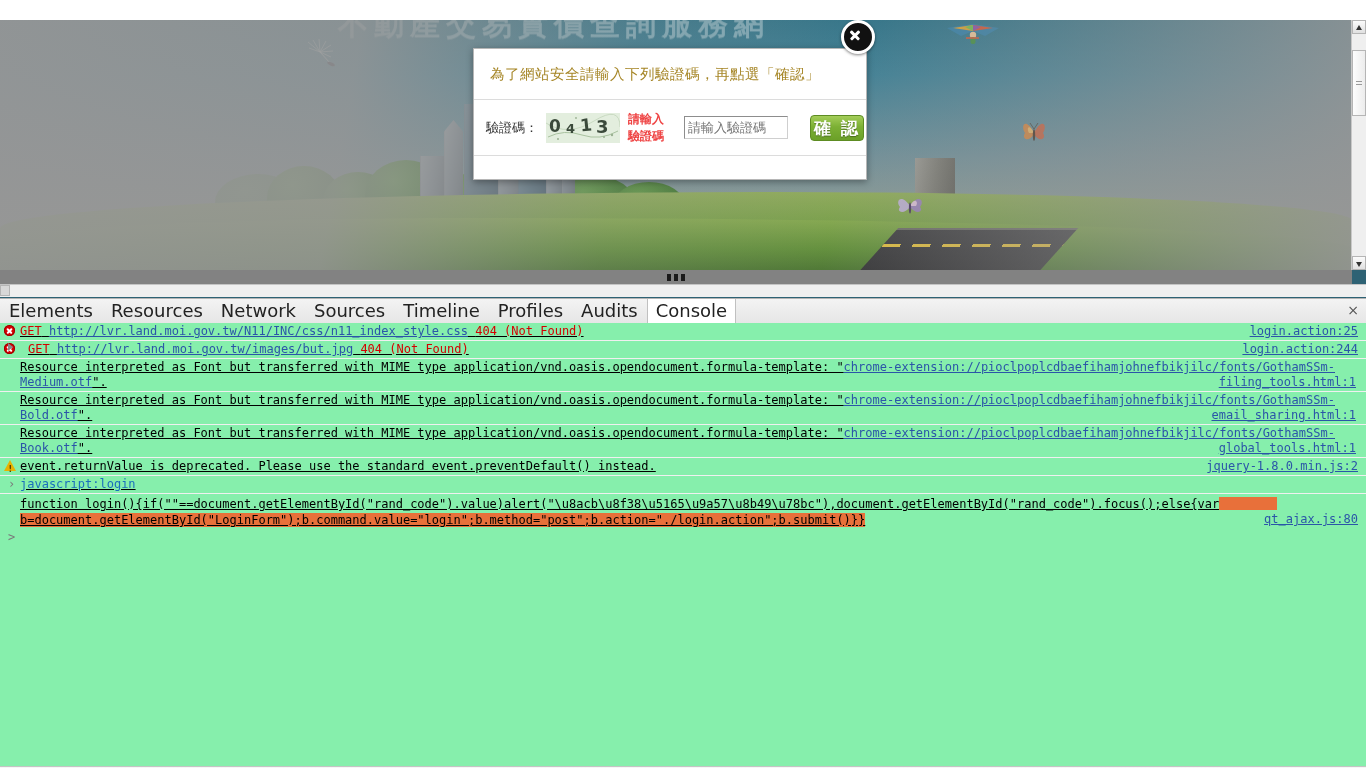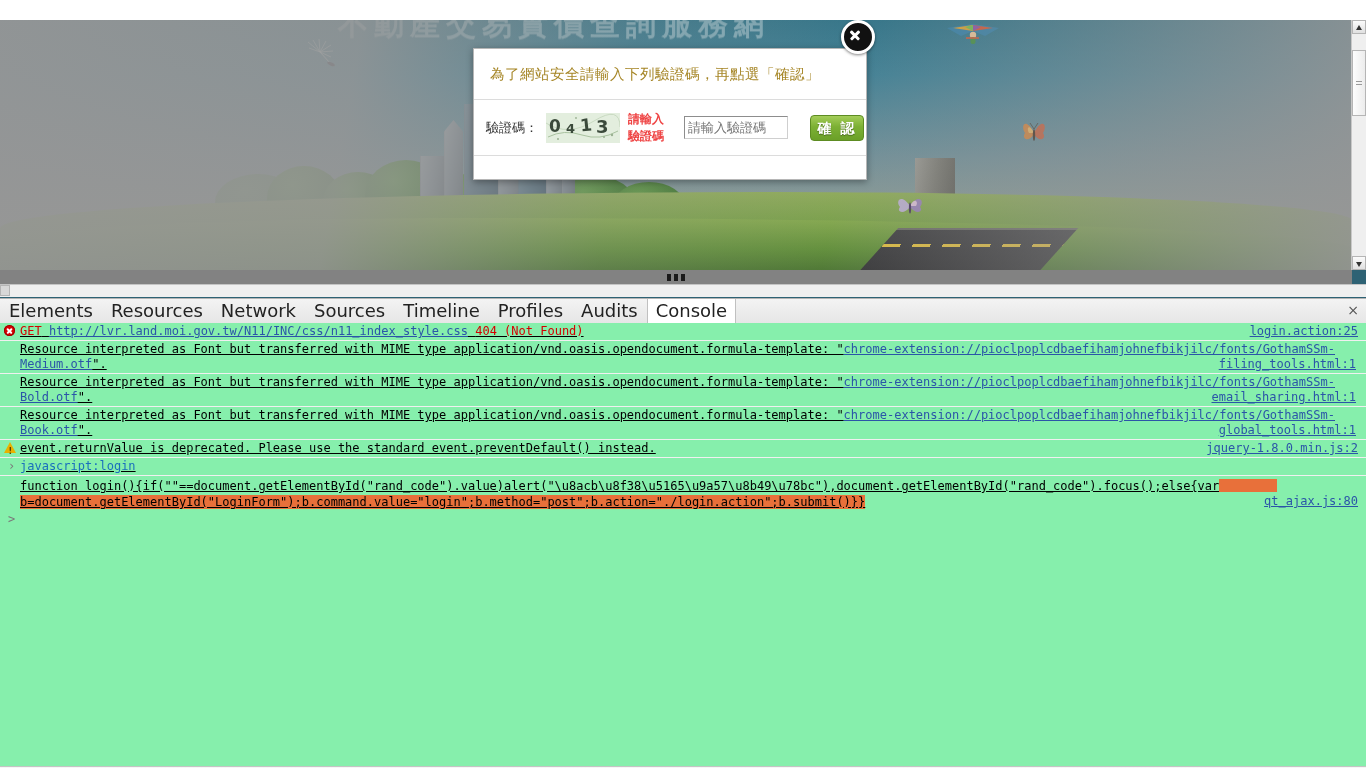--- a/index.html
+++ b/index.html
@@ -173,21 +173,21 @@
     border: 1px solid #8d8d8d; border-right-color:#cfcfcf; border-bottom-color:#cfcfcf;
     background: #fff; color: #3b3b3b; font-size: 13px;
     padding: 0 3px; outline: none;
     font-family: "DejaVu Sans", sans-serif;
   }
   .ok-btn {
     margin-left: 22px; flex: 0 0 auto;
     width: 52px; height: 24px; line-height: 24px; text-align: center;
     background: linear-gradient(180deg, #a4cd59 0%, #7cb034 45%, #6ba028 100%);
     border: 1px solid #5d8c22; border-radius: 4px;
-    color: #fff; font-size: 14px; letter-spacing: 2px; font-weight: bold;
+    color: #fff; font-size: 17px; letter-spacing: 2px; font-weight: bold;
     text-shadow: 0 1px 1px rgba(0,0,0,.35);
     cursor: pointer;
     font-family: "DejaVu Sans", sans-serif;
   }
   #close-btn {
     position: absolute; left: 841px; top: 0px;
     width: 28px; height: 28px; border-radius: 50%;
     background: #111; border: 3px solid #fff;
     box-shadow: 0 1px 3px rgba(0,0,0,.5);
     cursor: pointer;
@@ -534,20 +534,29 @@
     <div class="console-body">
 
       <div class="msg">
         <span class="ico err"></span>
         <span class="red">GET</span>
         <span class="lnk">http://lvr.land.moi.gov.tw/N11/INC/css/n11_index_style.css</span>
         <span class="red">404 (Not Found)</span>
         <span class="src">login.action:25</span>
       </div>
 
+      <div class="msg">
+        <span class="ico err"></span>
+        <span class="disc"></span>
+        <span style="margin-left:8px"></span>
+        <span class="red">GET</span>
+        <span class="lnk">http://lvr.land.moi.gov.tw/images/but.jpg</span>
+        <span class="red">404 (Not Found)</span>
+        <span class="src">login.action:244</span>
+      </div>
 
       <div class="msg wrapping">
         <span>Resource interpreted as Font but transferred with MIME type application/vnd.oasis.opendocument.formula-template: "</span><span class="lnk">chrome-extension://pioclpoplcdbaefihamjohnefbikjilc/fonts/GothamSSm-Medium.otf</span><span>".</span>
         <span class="src">filing_tools.html:1</span>
       </div>
 
       <div class="msg wrapping">
         <span>Resource interpreted as Font but transferred with MIME type application/vnd.oasis.opendocument.formula-template: "</span><span class="lnk">chrome-extension://pioclpoplcdbaefihamjohnefbikjilc/fonts/GothamSSm-Bold.otf</span><span>".</span>
         <span class="src">email_sharing.html:1</span>
       </div>

